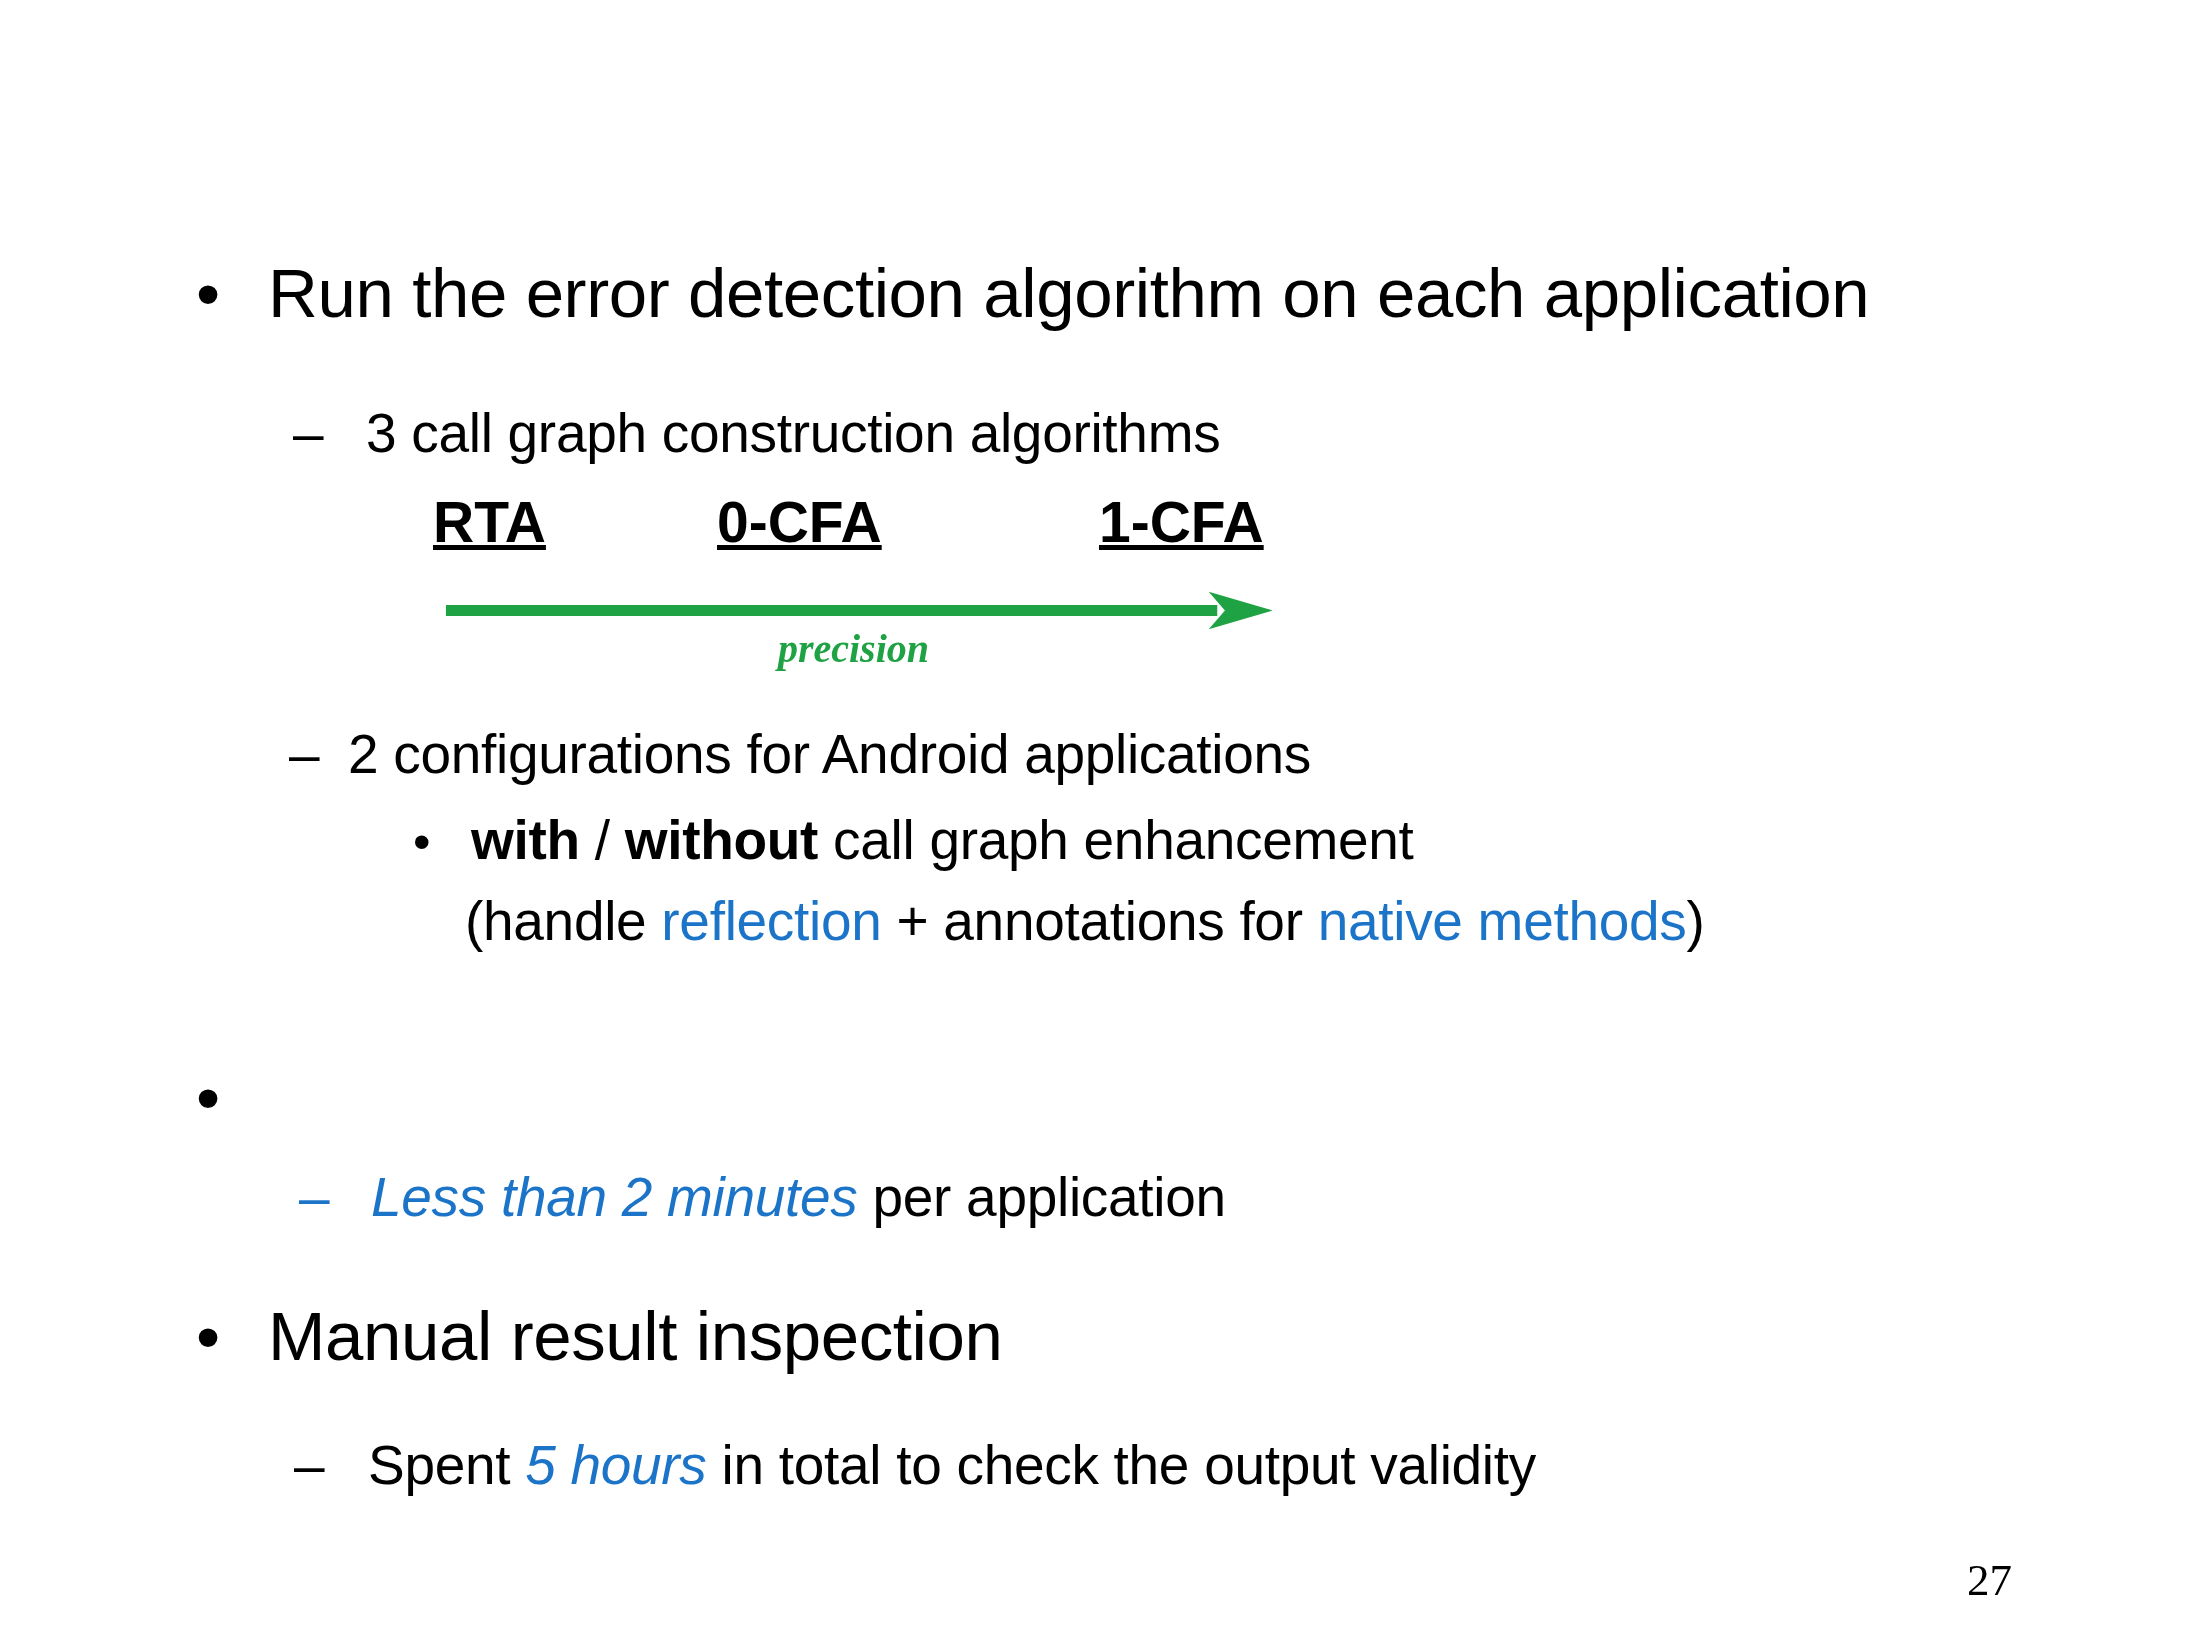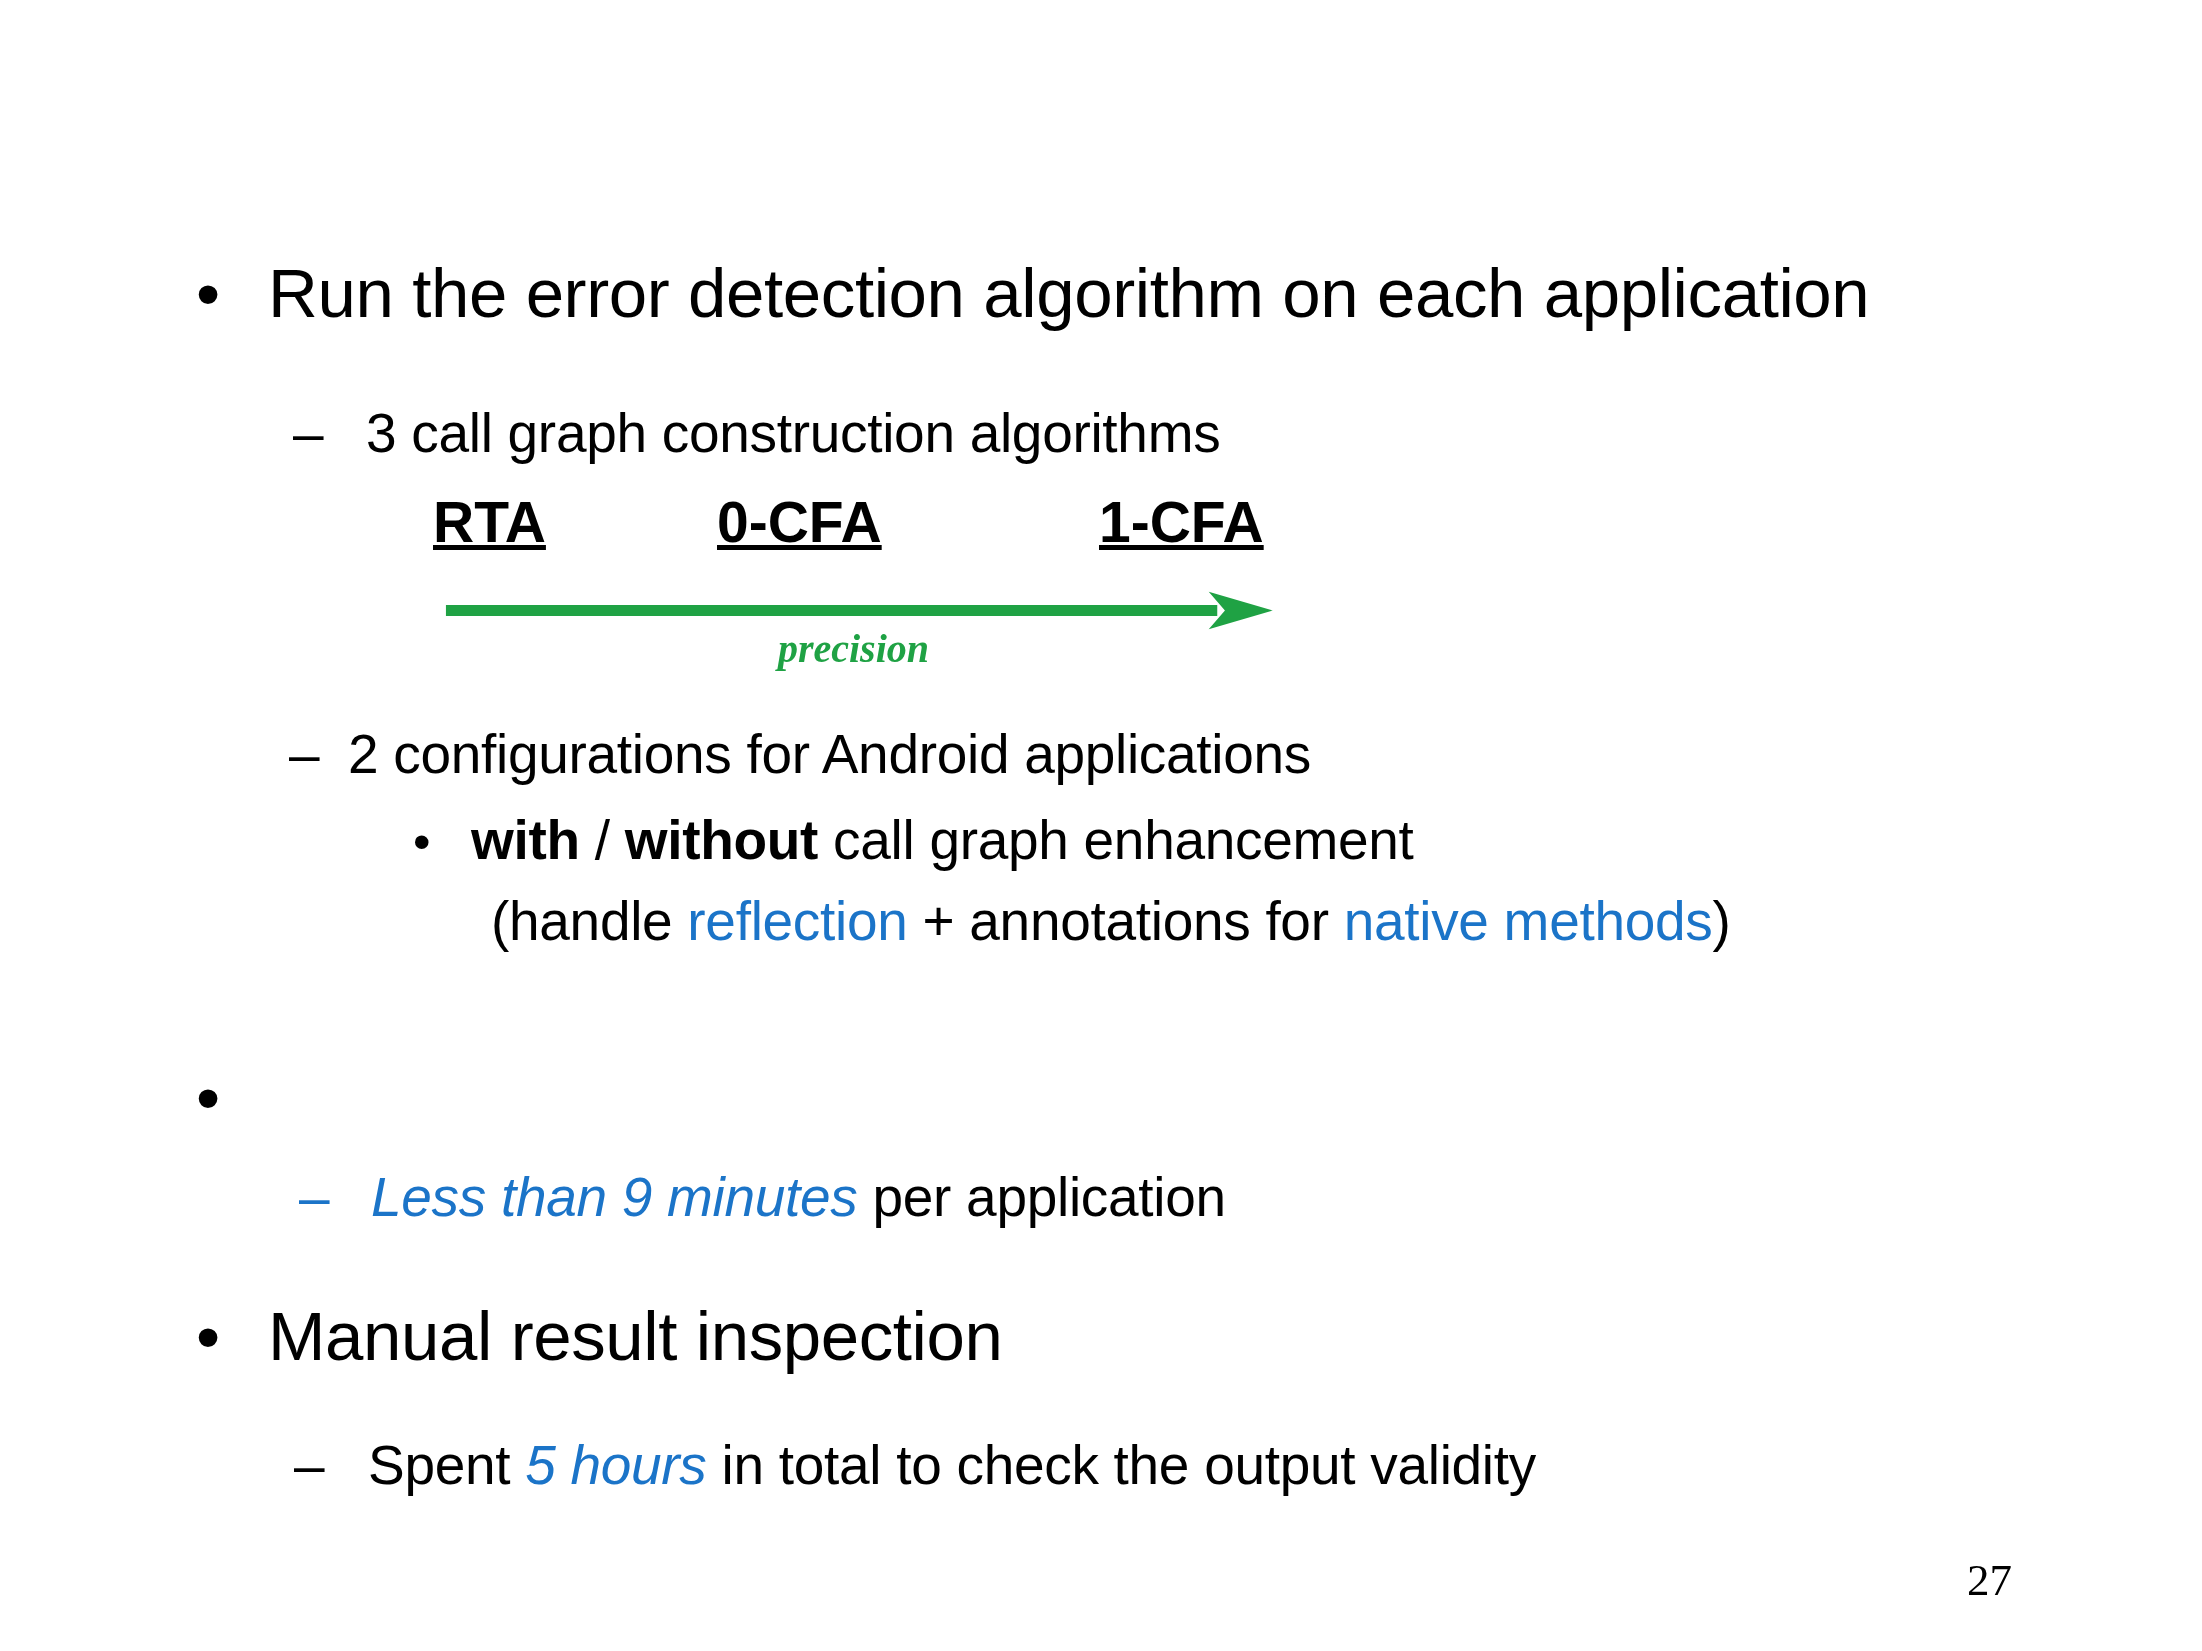--- a/index.html
+++ b/index.html
@@ -79,21 +79,21 @@
     font-style: italic;
     color: var(--accent-green, #1FA244);
   }
 
   .s2 { left: 289px; top: 724px; }
   .s2 .marker { width: 59px; }
 
   .s2b { left: 413px; top: 810px; }
   .s2b .marker { width: 58px; font-size: 50px; }
 
-  .s2c { left: 465px; top: 891px; margin-left: 26px; }
+  .s2c { left: 465px; top: 891px; }
 
   .b2 { left: 196px; top: 1059px; }
   .b2 .marker { width: 72px; }
 
   .s3 { left: 299px; top: 1167px; }
   .s3 .marker { width: 72px; color: var(--accent-blue, #1B74C8); }
 
   .b3 { left: 196px; top: 1298px; }
   .b3 .marker { width: 72px; }
 
@@ -156,21 +156,21 @@
   <div class="line lvl2 s2c">
     <span><span>(handle </span><span class="blue">reflection</span><span> + annotations for </span><span class="blue">native methods</span><span>)</span></span>
   </div>
 
   <div class="line lvl1 b2">
     <span class="marker">•</span>
   </div>
 
   <div class="line lvl2 s3">
     <span class="marker">–</span>
-    <span><span class="blue-italic">Less than 9 minutes</span><span> per application</span></span>
+    <span><span class="blue-italic">Less than 2 minutes</span><span> per application</span></span>
   </div>
 
   <div class="line lvl1 b3">
     <span class="marker">•</span>
     <span>Manual result inspection</span>
   </div>
 
   <div class="line lvl2 s4">
     <span class="marker">–</span>
     <span><span>Spent </span><span class="blue-italic">5 hours</span><span> in total to check the output validity</span></span>

